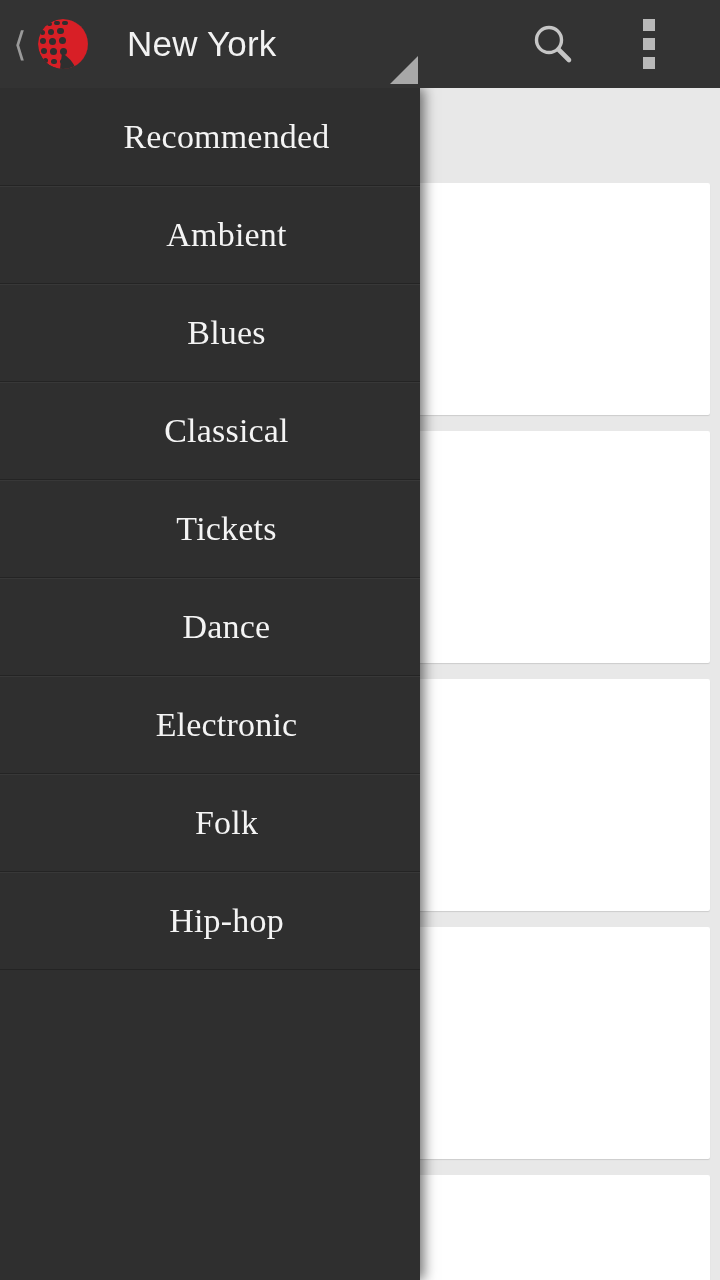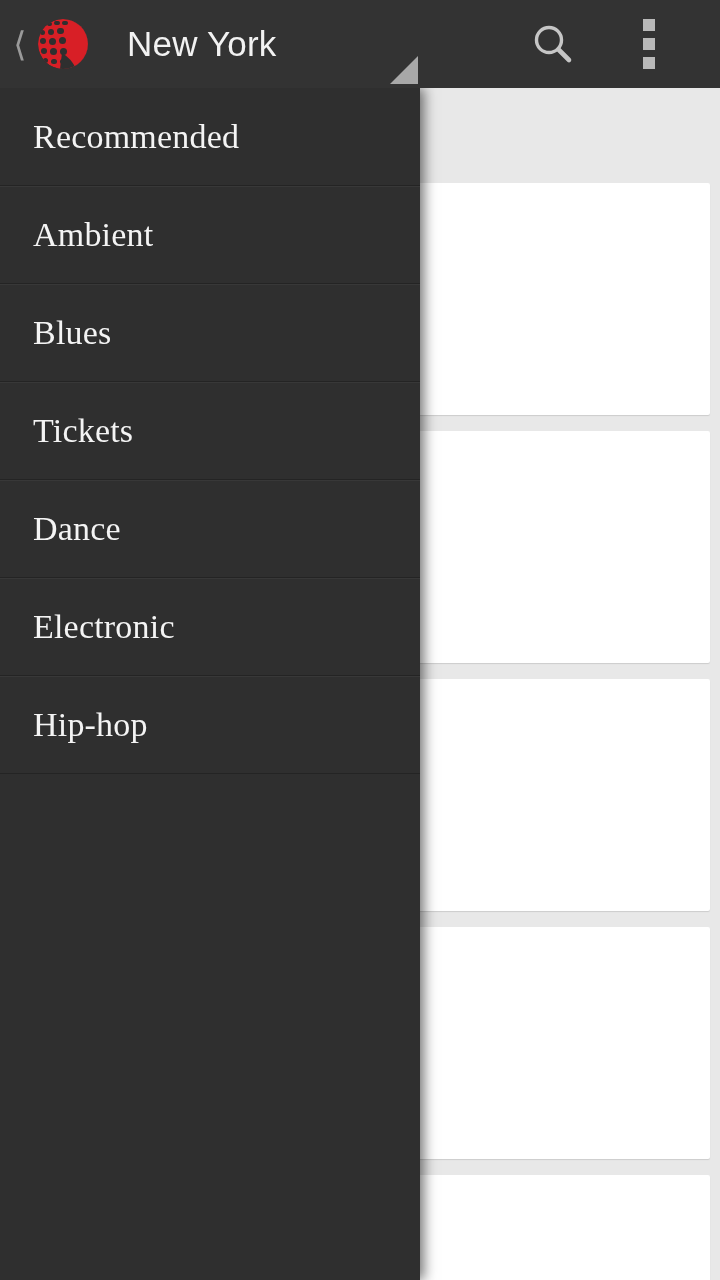--- a/index.html
+++ b/index.html
@@ -49,21 +49,21 @@
     background:#2f2f2f; z-index:20; overflow:hidden;
     box-shadow:4px 0 12px rgba(0,0,0,.55);
   }
   .drawer-item {
     height:98px; display:flex; align-items:center;
     padding-left:33px;
     border-bottom:1px solid #242424;
     border-top:1px solid #383838;
     color:#f4f4f4; font-size:34px;
     font-family:"Liberation Serif", serif; font-weight:400;
-    letter-spacing:.2px; white-space:nowrap;
+    letter-spacing:.2px; white-space:nowrap;justify-content:center;
   }
   .drawer-item:first-child { border-top:none; }
 
   
   .content {
     position:absolute; top:88px; left:0; width:720px; bottom:0;
     background:#e8e8e8; z-index:10; overflow:hidden;
   }
   .content-header {
     height:95px; display:flex; align-items:center; justify-content:center;
@@ -256,27 +256,33 @@
         <div class="drawer-item">
           <span>Recommended</span>
         </div>
         <div class="drawer-item">
           <span>Ambient</span>
         </div>
         <div class="drawer-item">
           <span>Blues</span>
         </div>
         <div class="drawer-item">
+          <span>Classical</span>
+        </div>
+        <div class="drawer-item">
           <span>Tickets</span>
         </div>
         <div class="drawer-item">
           <span>Dance</span>
         </div>
         <div class="drawer-item">
           <span>Electronic</span>
+        </div>
+        <div class="drawer-item">
+          <span>Folk</span>
         </div>
         <div class="drawer-item">
           <span>Hip-hop</span>
         </div>
       </div>
   </div>
 
   <div class="drawer-arrow"></div>
 
   <div class="actionbar">

